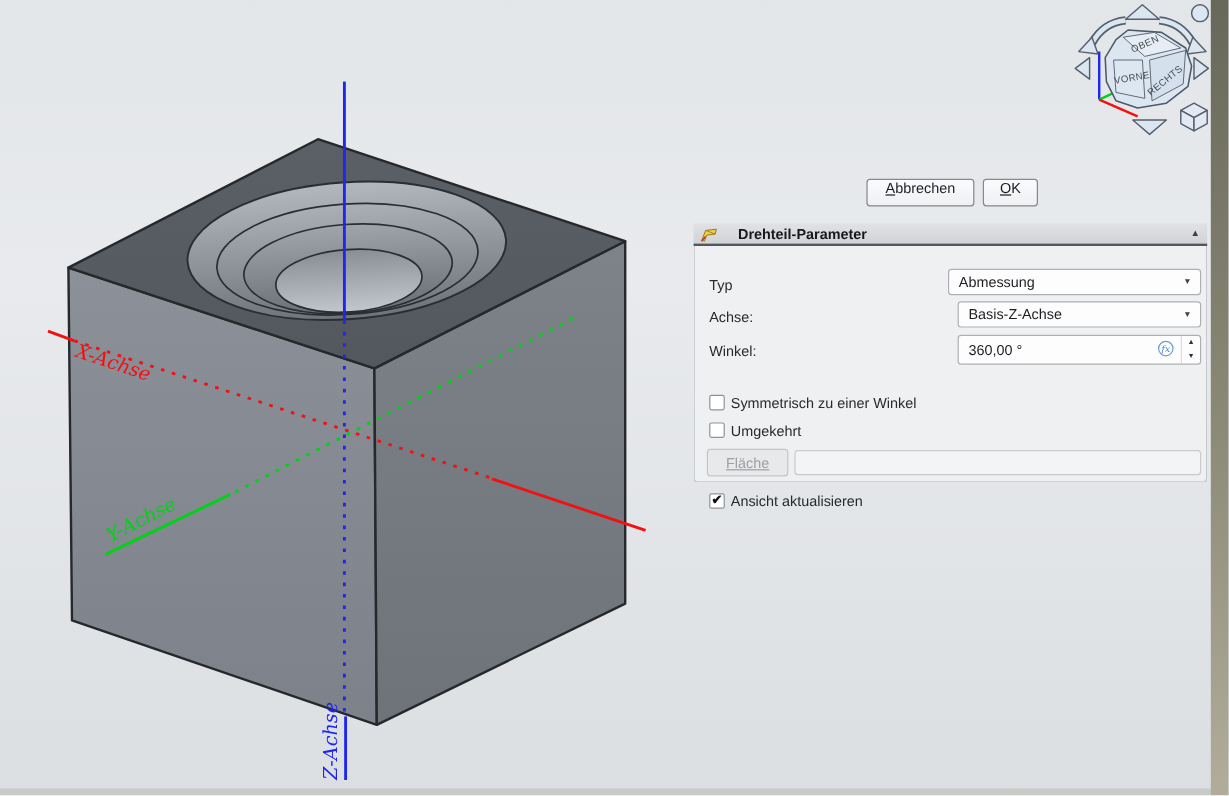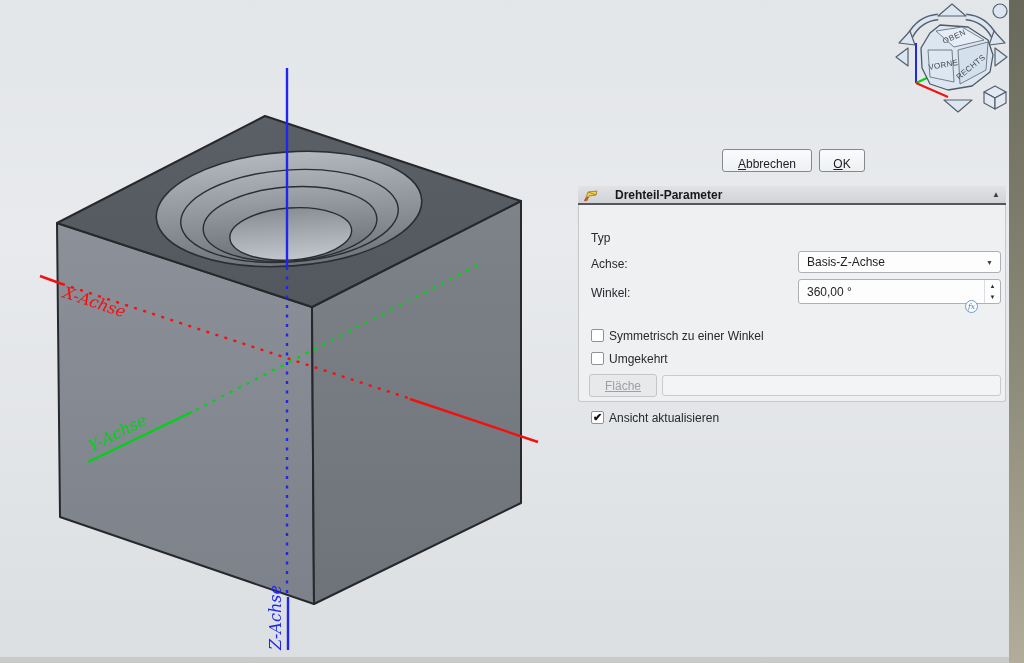--- a/index.html
+++ b/index.html
@@ -13,21 +13,21 @@
   svg.scene { position:absolute; left:0; top:0; }
 
   
   .strip-right { position:absolute; right:0; top:0; width:15px; height:663px;
     background:linear-gradient(180deg,#68685a 0%,#8c8a78 55%,#b2ad9b 100%); }
   .strip-bottom { position:absolute; left:0; bottom:0; width:1010px; height:6px;
     background:#c9cbc9; }
 
   
   .btn {
-    position:absolute; height:23px; display:flex; align-items:flex-end; justify-content:center;
+    position:absolute; height:23px; display:flex; align-items:flex-start; justify-content:center;
     background:linear-gradient(#fafbfc,#eef0f2); border:1px solid #85888d; border-radius:3px;
     font-size:12px; color:#1c1e21; cursor:default;
   }
   .btn span { display:block; }
   .btn span::first-letter { text-decoration:underline; }
   .btn-cancel { left:722px; top:149px; width:90px; }
   .btn-ok { left:819px; top:149px; width:46px; }
 
   
   .panel { position:absolute; left:578px; top:186px; width:428px; }
@@ -42,21 +42,21 @@
     position:relative; height:197px; background:#eef0f2;
     border:1px solid #c6c8cb; border-top:none; border-radius:0 0 3px 3px;padding-left:16px;
   }
   .flabel { position:absolute; font-size:12px; color:#27292c; }
   .combo {
     position:absolute; height:22px; background:#fdfdfe; border:1px solid #aeb0b4; border-radius:3px;
     display:flex; align-items:center; font-size:12px; color:#1c1e21; padding-left:8px;
   }
   .combo .arrow { position:absolute; right:7px; top:7px; font-size:7px; color:#3f4246; }
   .spinfield { padding-right:40px; }
-  .fxbadge { position:absolute; right:22px; top:20px; width:13px; height:13px; border:1px solid #6d9bd3;
+  .fxbadge { position:absolute; right:22px; top:4px; width:13px; height:13px; border:1px solid #6d9bd3;
     border-radius:50%; color:#4a82c4; font:italic 7.5px "DejaVu Serif",serif;
     display:flex; align-items:center; justify-content:center; background:#fbfdff; }
   .spincol { position:absolute; right:0; top:0; width:16px; height:100%; border-left:1px solid #dadcdf;
     display:flex; flex-direction:column; align-items:center; justify-content:space-around; }
   .spincol div { font-size:6px; color:#2c2f33; line-height:6px; }
   .cb { position:absolute; width:13px; height:13px; background:#fff; border:1px solid #8f9296;
     border-radius:2px; font-size:11px; font-weight:bold; color:#111; line-height:11px; text-align:center; }
   .cblabel { position:absolute; font-size:12px; color:#27292c; }
   .btn-flaeche { position:absolute; left:10px; top:169px; width:68px; height:23px;
     background:#e7e9eb; border:1px solid #c3c5c8; border-radius:3px; color:#9da0a4;
@@ -189,20 +189,24 @@
         <path d="M4,4 L12,7" stroke="#96761f" stroke-width="0.7" fill="none"></path>
         <path d="M0.5,13 L4,9" stroke="#c0392b" stroke-width="1.3" fill="none"></path>
       </svg>
       <span class="panel-title">Drehteil-Parameter</span>
       <span class="collapse">▲</span>
     </div>
 
     <div class="panel-body">
 
       <span class="flabel" style="left:12px; top:26px;">Typ</span>
+      <div class="combo" style="left:211px; top:19px; width:211px;">
+        <span>Abmessung</span>
+        <span class="arrow">▼</span>
+      </div>
 
       <span class="flabel" style="left:12px; top:52px;">Achse:</span>
       <div class="combo" style="left:219px; top:46px; width:203px;">
         <span>Basis-Z-Achse</span>
         <span class="arrow">▼</span>
       </div>
 
       <span class="flabel" style="left:12px; top:81px;">Winkel:</span>
       <div class="combo spinfield" style="left:219px; top:74px; width:203px; height:25px;">
         <span>360,00 °</span>

